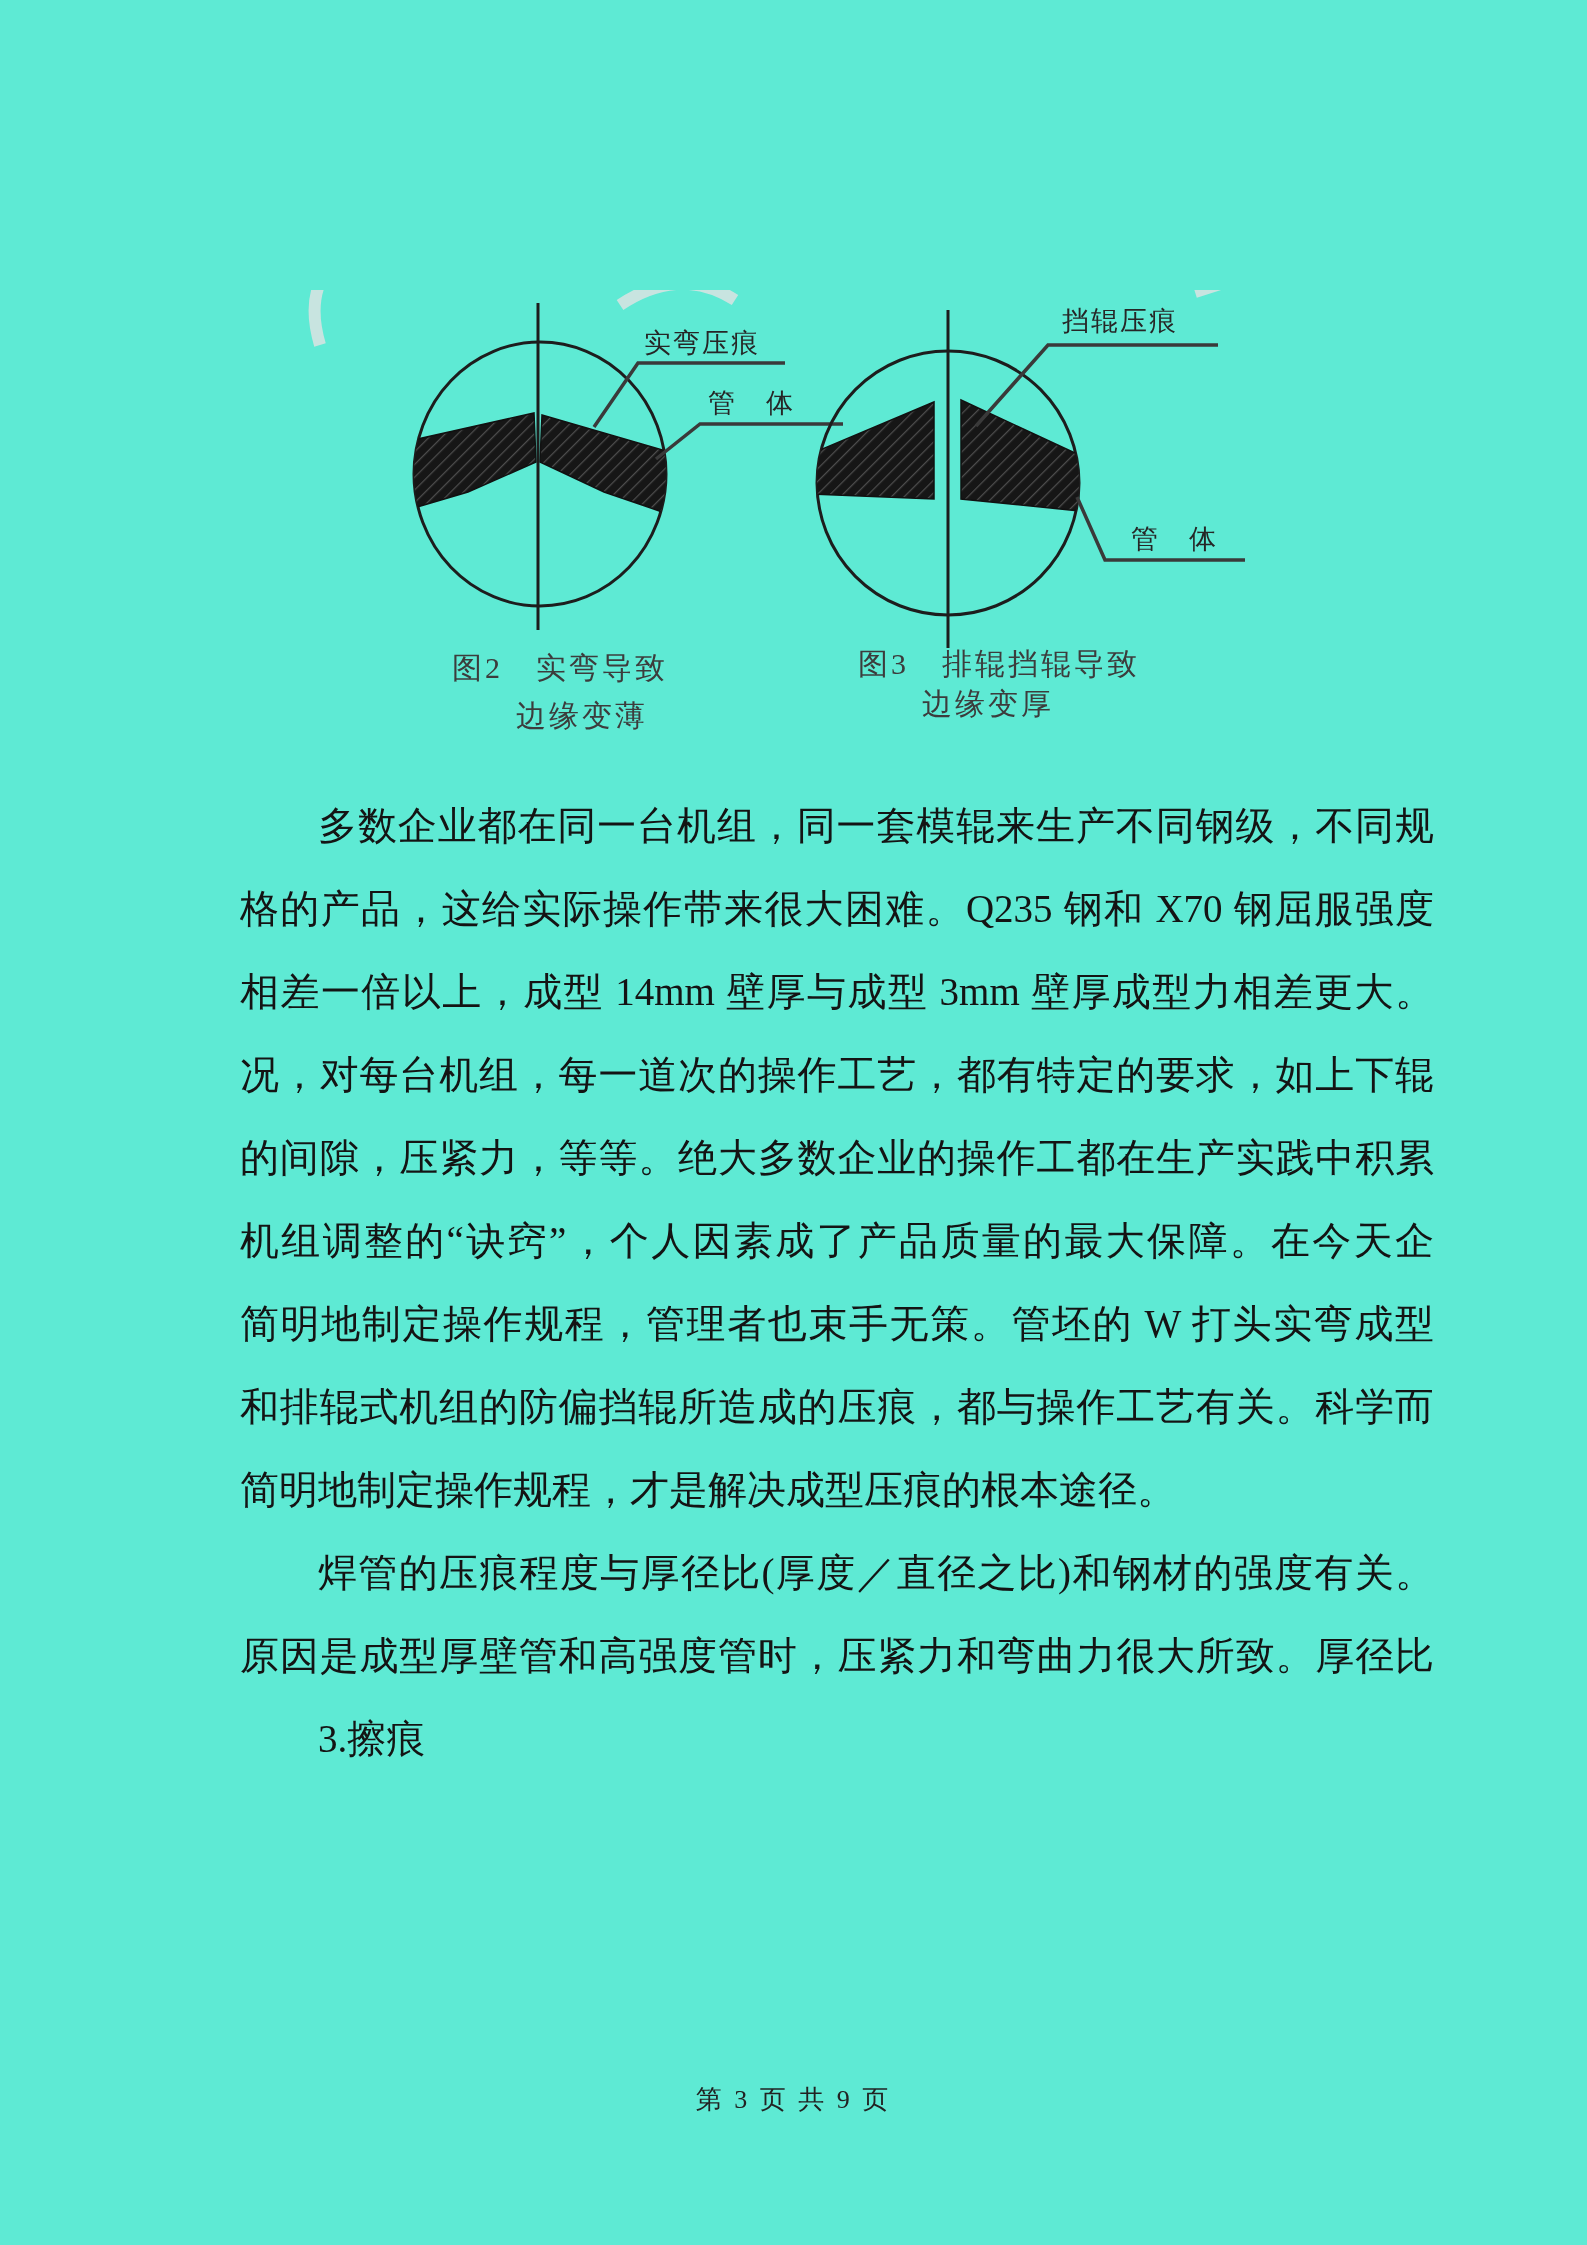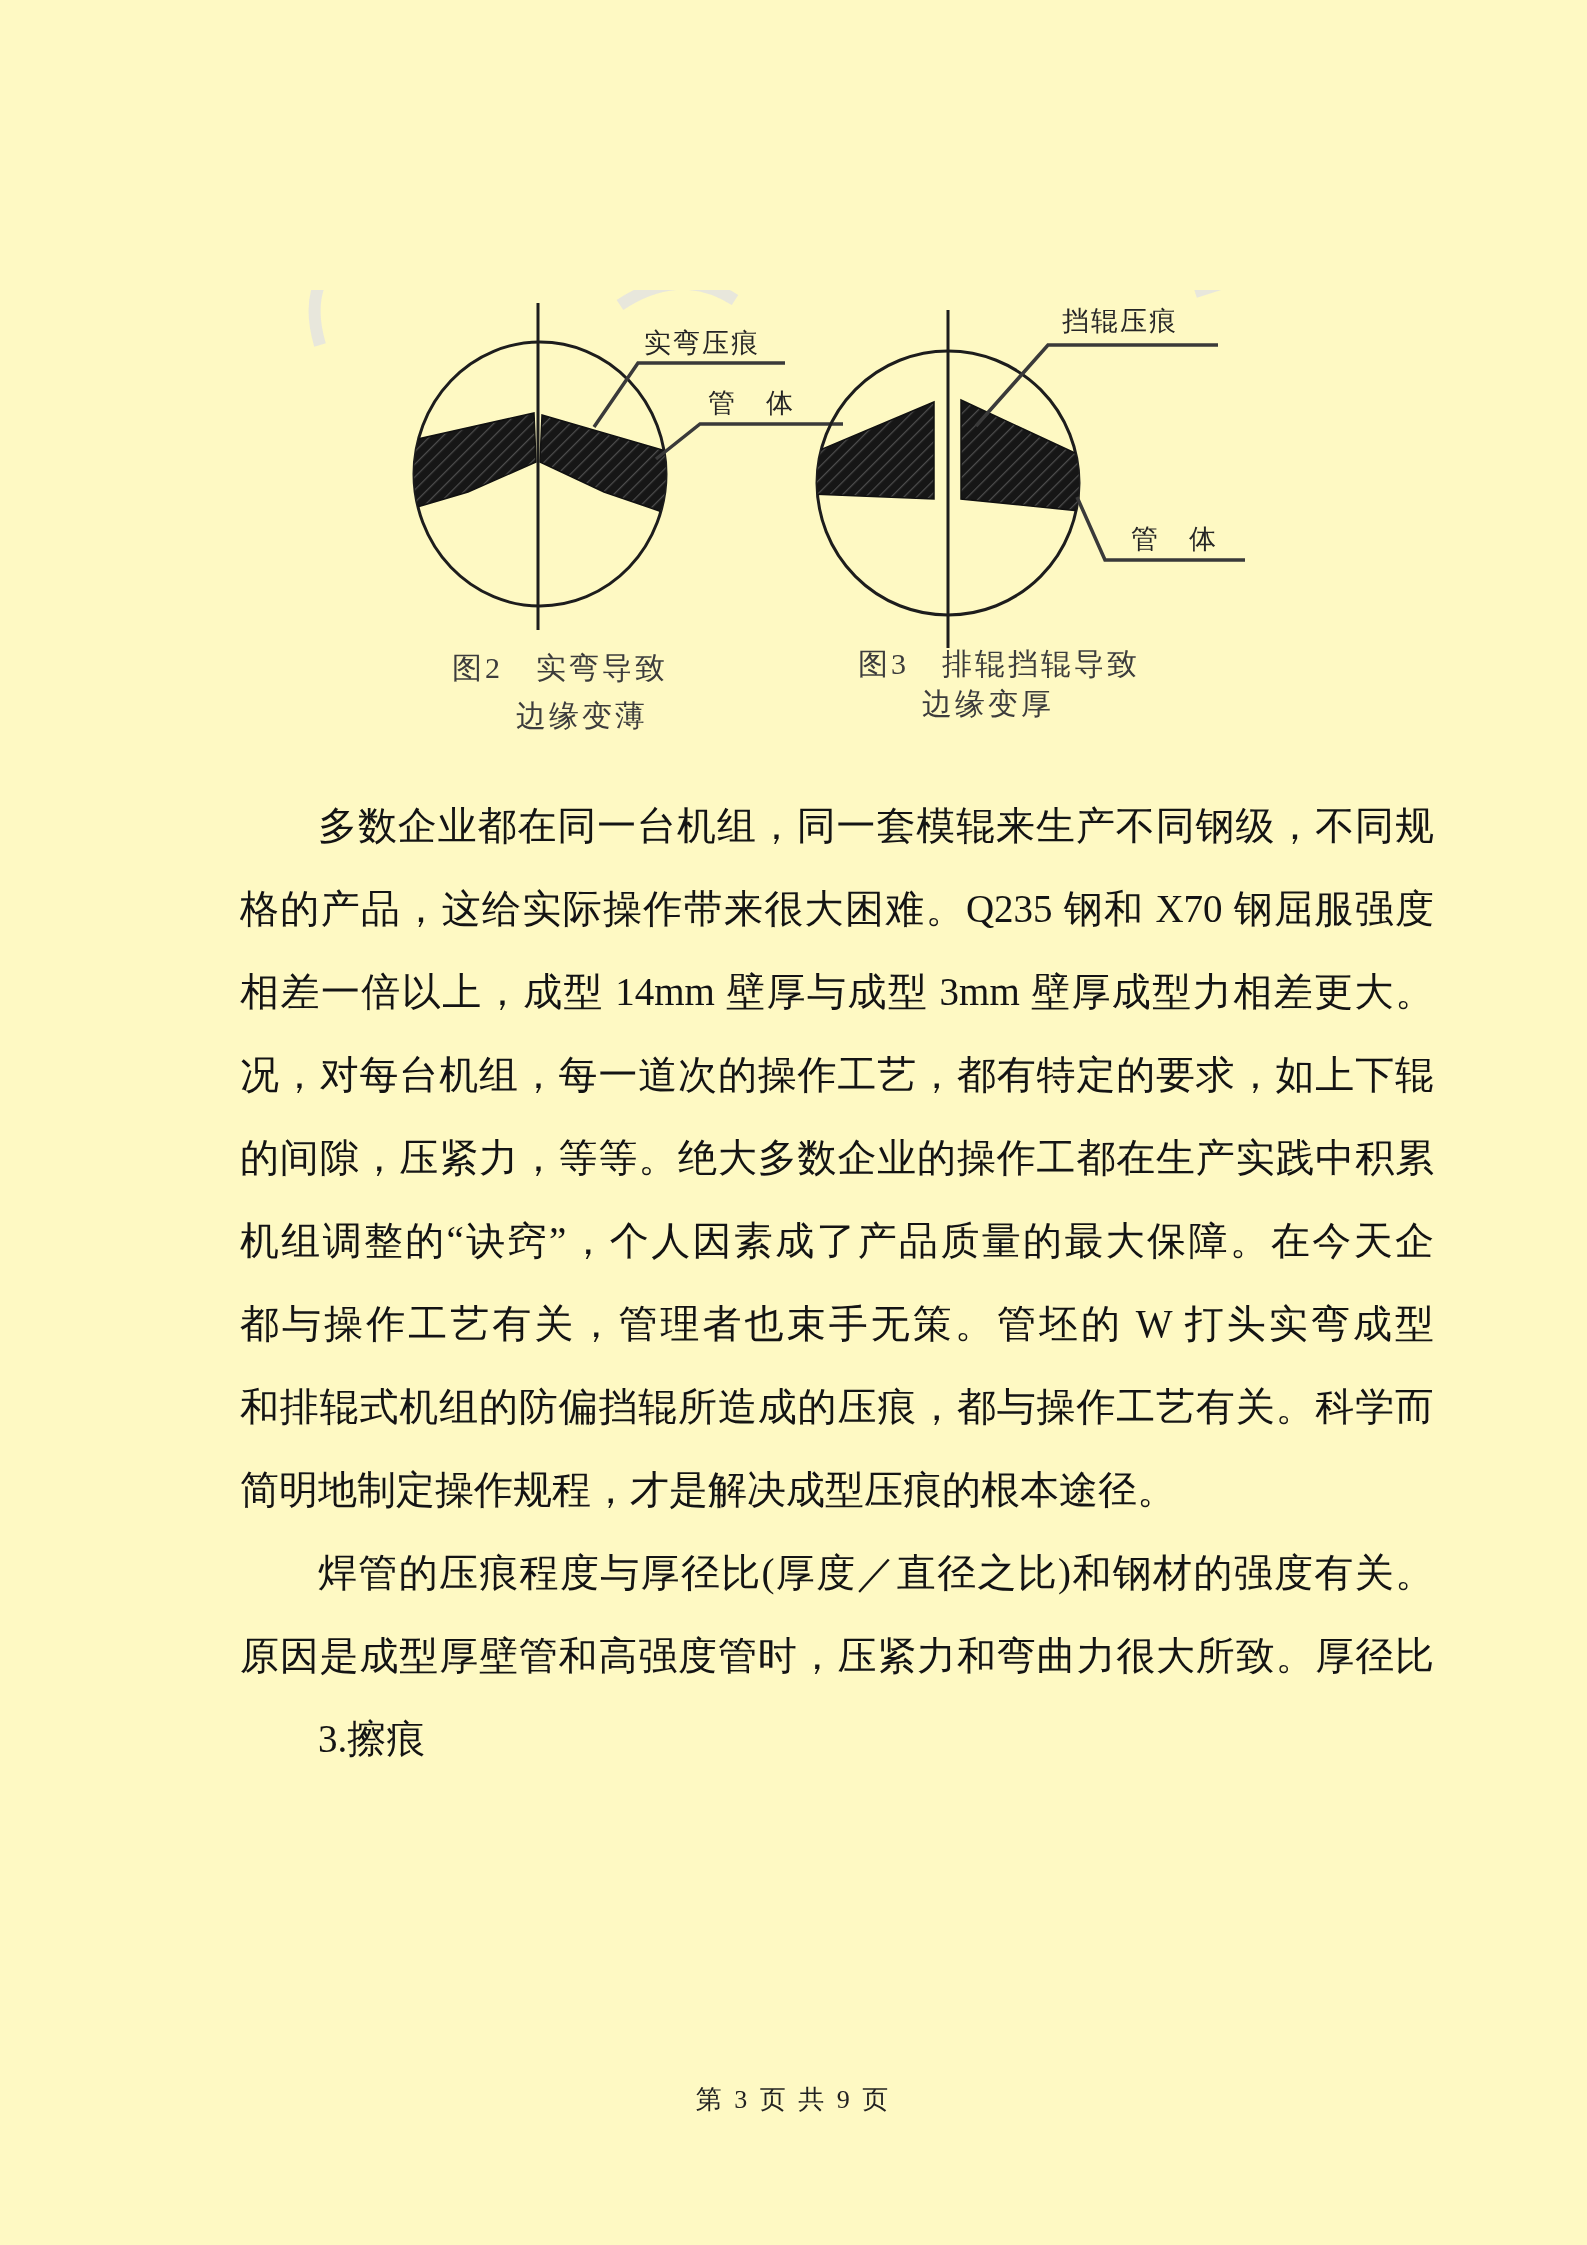--- a/index.html
+++ b/index.html
@@ -1,19 +1,19 @@
 <!DOCTYPE html>
 <html><head>
 <meta charset="utf-8">
 <style>
   html,body{margin:0;padding:0;background:#ffffff;}
   .page{
     position:relative;
     width:1587px;height:2245px;
-    background:#fef9c3;
+    background:#5eead4;
     overflow:hidden;
     font-family:"Liberation Serif","DejaVu Serif",serif;
     color:#111111;
   }
   .figure-area{position:absolute;left:250px;top:290px;width:1040px;height:450px;}
   .bodytext{
     position:absolute;left:240px;top:784px;width:1194px;
     font-size:39px;color:#141414;
   }
   .line{
@@ -98,21 +98,21 @@
   </div>
 
   <div class="bodytext">
     <div>
       <div class="line indent">多数企业都在同一台机组，同一套模辊来生产不同钢级，不同规</div>
       <div class="line">格的产品，这给实际操作带来很大困难。Q235 钢和 X70 钢屈服强度</div>
       <div class="line">相差一倍以上，成型 14mm 壁厚与成型 3mm 壁厚成型力相差更大。</div>
       <div class="line">况，对每台机组，每一道次的操作工艺，都有特定的要求，如上下辊</div>
       <div class="line">的间隙，压紧力，等等。绝大多数企业的操作工都在生产实践中积累</div>
       <div class="line">机组调整的“诀窍”，个人因素成了产品质量的最大保障。在今天企</div>
-      <div class="line">都与操作工艺有关，管理者也束手无策。管坯的 W 打头实弯成型</div>
+      <div class="line">简明地制定操作规程，管理者也束手无策。管坯的 W 打头实弯成型</div>
       <div class="line">和排辊式机组的防偏挡辊所造成的压痕，都与操作工艺有关。科学而</div>
       <div class="line last">简明地制定操作规程，才是解决成型压痕的根本途径。</div>
     </div>
     <div>
       <div class="line indent">焊管的压痕程度与厚径比(厚度／直径之比)和钢材的强度有关。</div>
       <div class="line">原因是成型厚壁管和高强度管时，压紧力和弯曲力很大所致。厚径比</div>
     </div>
     <div class="line last indent heading-line">3.擦痕</div>
   </div>
 

